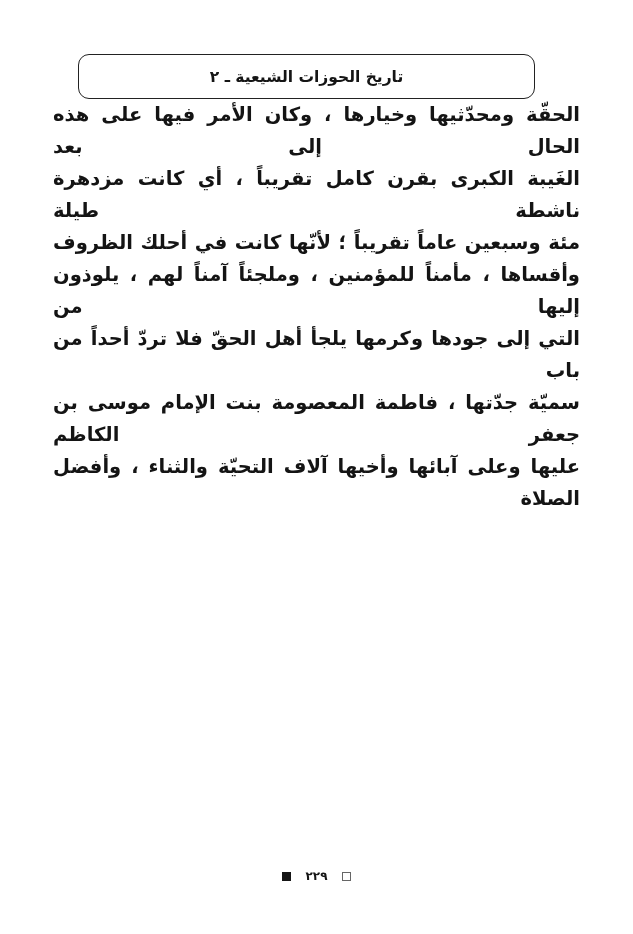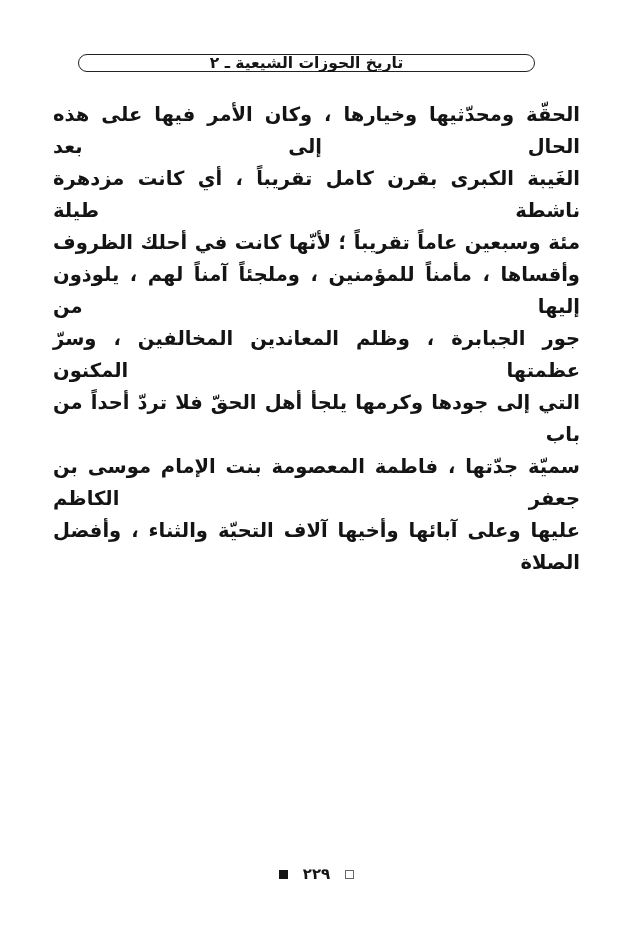--- a/index.html
+++ b/index.html
@@ -18,21 +18,21 @@
     width: 633px;
     height: 934px;
     background: #ffffff;
     color: #151515;
   }
   .header-box {
     position: absolute;
     top: 54px;
     left: 78px;
     width: 457px;
-    height: 18px;
+    height: 45px;
     border: 1.6px solid #222222;
     border-radius: 11px;
     display: flex;
     align-items: center;
     justify-content: center;
     direction: rtl;
     font-size: 15.5px;
     font-weight: bold;
     letter-spacing: 0.2px;
     box-sizing: border-box;
@@ -68,41 +68,40 @@
   }
   .sq {
     display: inline-block;
     width: 9px;
     height: 9px;
     box-sizing: border-box;
   }
   .sq.filled { background: #151515; }
   .sq.open   { border: 1.5px solid #666666; background: transparent; }
   .page-num {
-    font-size: 15px;
+    font-size: 12px;
     font-weight: bold;
     color: #151515;
     line-height: 1;
   }
 </style>
 </head>
 <body>
 
 <div class="page">
 
   <div class="header-box">
     <span>تاريخ الحوزات الشيعية ـ ٢</span>
   </div>
 
   <div class="text-block">
     <p class="line">الحقّة ومحدّثيها وخيارها ، وكان الأمر فيها على هذه الحال إلى بعد</p>
     <p class="line">الغَيبة الكبرى بقرن كامل تقريباً ، أي كانت مزدهرة ناشطة طيلة</p>
     <p class="line">مئة وسبعين عاماً تقريباً ؛ لأنّها كانت في أحلك الظروف</p>
     <p class="line">وأقساها ، مأمناً للمؤمنين ، وملجئاً آمناً لهم ، يلوذون إليها من</p>
-    <p class="line">جور الجبابرة ، وظلم المعاندين المخالفين ، وسرّ عظمتها المكنون</p>
     <p class="line">التي إلى جودها وكرمها يلجأ أهل الحقّ فلا تردّ أحداً من باب</p>
     <p class="line">سميّة جدّتها ، فاطمة المعصومة بنت الإمام موسى بن جعفر الكاظم</p>
     <p class="line">عليها وعلى آبائها وأخيها آلاف التحيّة والثناء ، وأفضل الصلاة</p>
 
   </div>
 
   <div class="footer">
     <span class="sq filled"></span>
     <span class="page-num">٢٢٩</span>
     <span class="sq open"></span>

